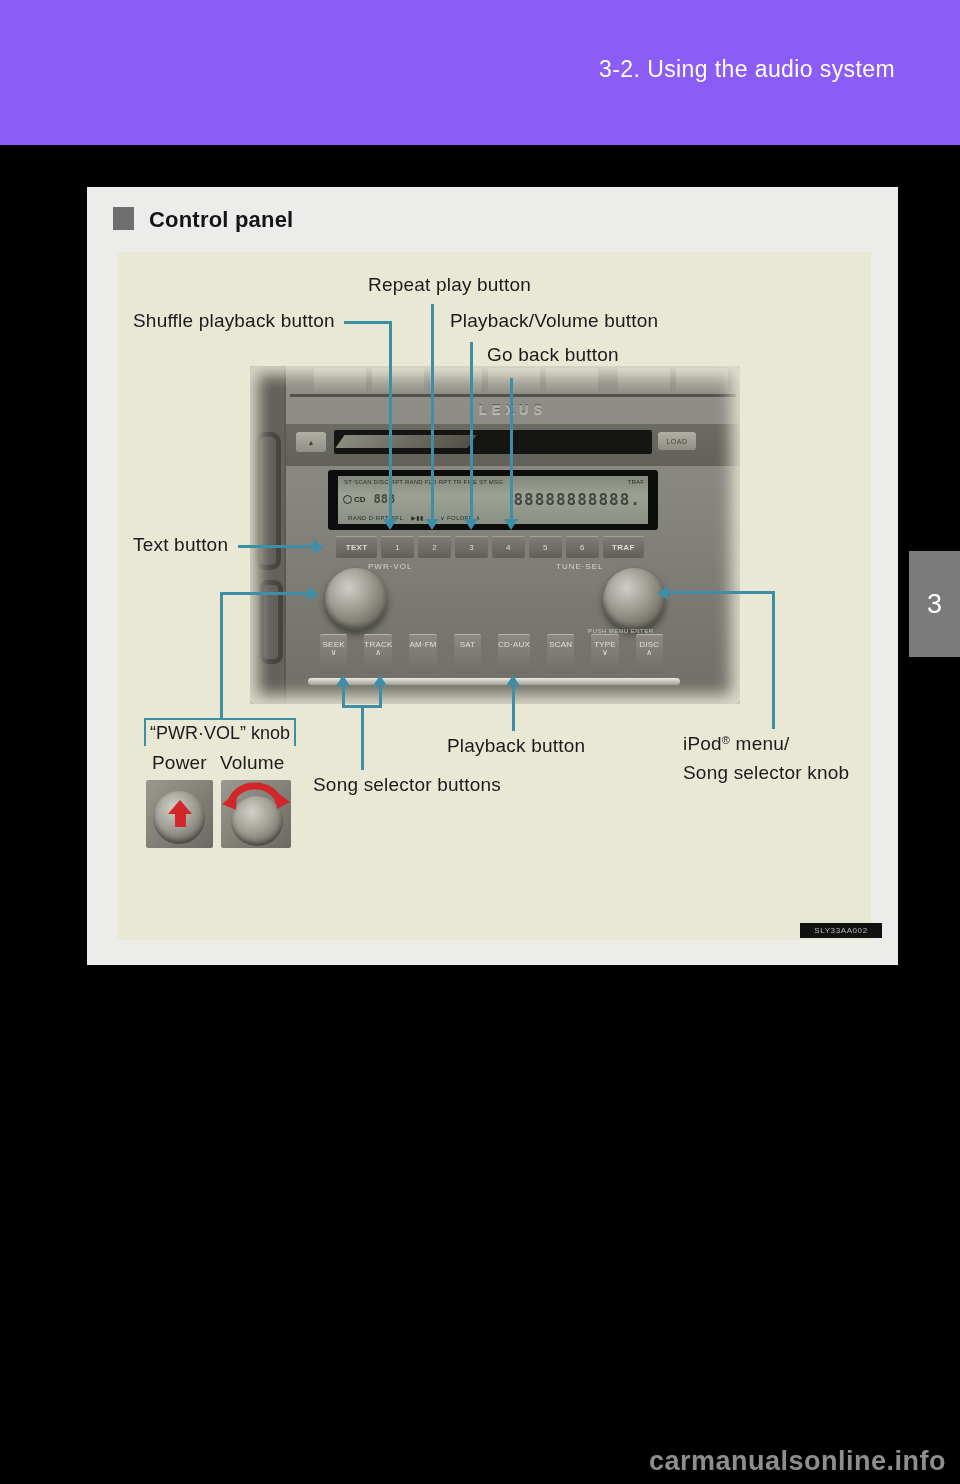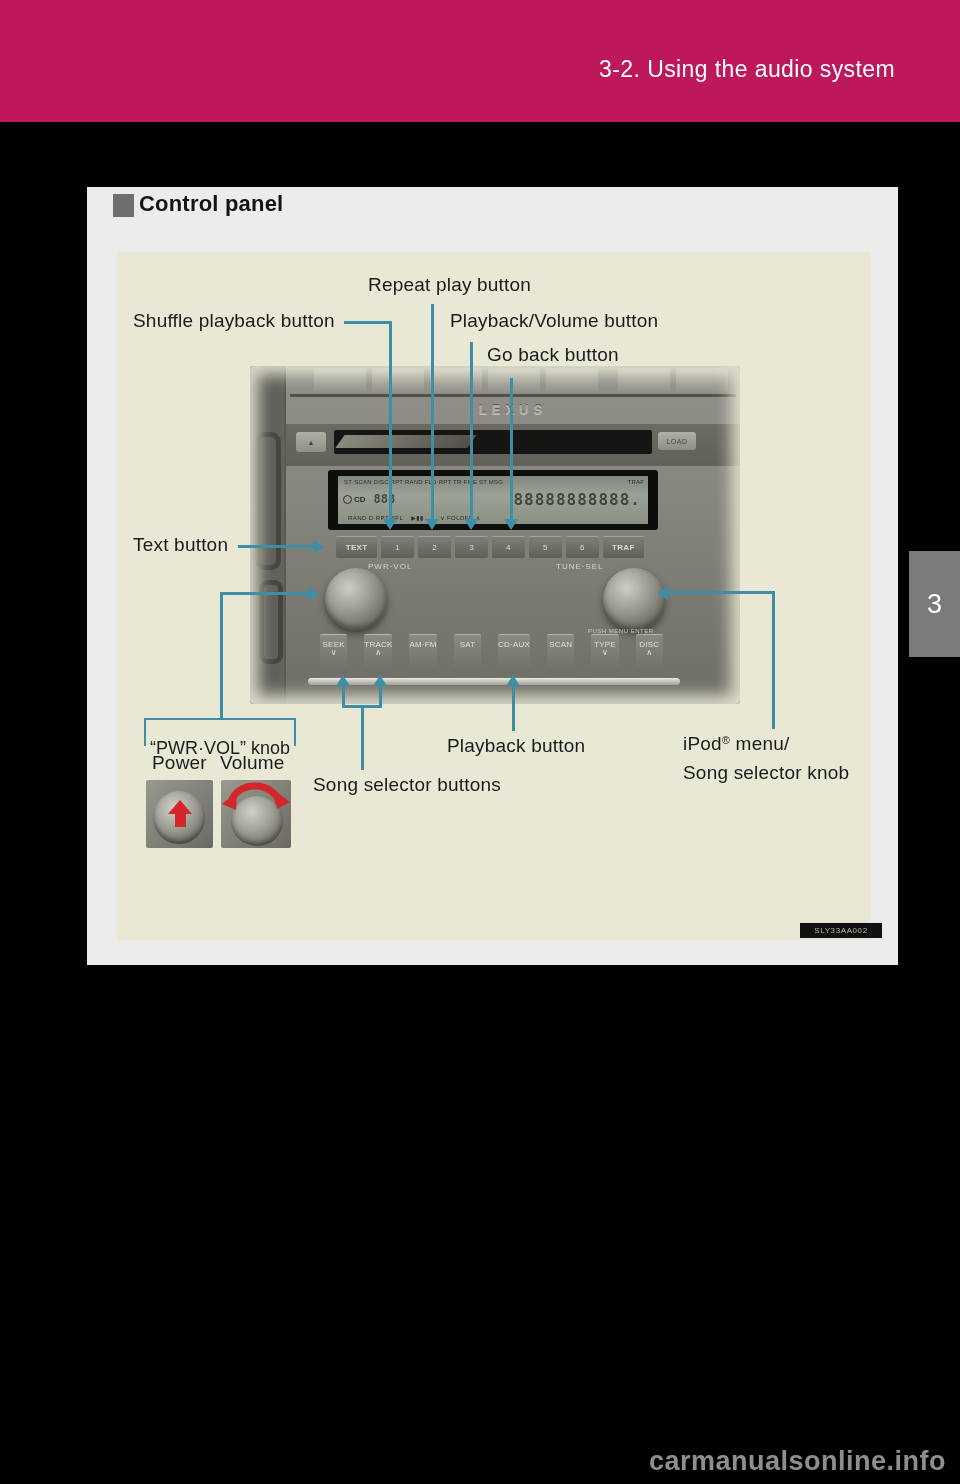--- a/index.html
+++ b/index.html
@@ -1,36 +1,36 @@
 <!DOCTYPE html>
 <html><head>
 <meta charset="utf-8">
 <style>
   html,body{margin:0;padding:0;background:#000;}
   body{width:960px;height:1484px;position:relative;font-family:"Liberation Sans",sans-serif;overflow:hidden;}
   .abs{position:absolute;}
 
   
-  .header-band{left:0;top:0;width:960px;height:122px;background:#be185d;}
+  .header-band{left:0;top:0;width:960px;height:145px;background:#8b5cf6;}
   .header-title{right:65px;top:56px;color:#fff;font-size:23px;letter-spacing:.4px;}
   .chapter-tab{left:909px;top:551px;width:51px;height:106px;background:#7b7b7b;display:flex;align-items:center;justify-content:center;}
   .chapter-tab span{color:#fff;font-size:27px;}
   .watermark{right:14px;top:1446px;color:#8e8e8e;font-size:27px;font-weight:bold;letter-spacing:.5px;}
 
   .content-box{left:87px;top:187px;width:811px;height:778px;background:#ececea;}
-  .sec-head{left:26px;top:4px;display:flex;align-items:flex-end;gap:5px;}
+  .sec-head{left:26px;top:20px;display:flex;align-items:flex-start;gap:15px;}
   .sec-square{width:21px;height:23px;background:#6e6e6e;}
   .sec-title{font-size:22px;font-weight:bold;color:#141414;letter-spacing:.2px;}
 
   .figure-box{left:30px;top:65px;width:754px;height:688px;background:#e9e8d5;}
 
   
   .lbl{position:absolute;font-size:19px;color:#1b1b1b;letter-spacing:.2px;white-space:nowrap;}
   .pwr-box{left:27px;top:466px;width:152px;height:28px;border:2px solid #3e8ea8;border-bottom:none;
-           font-size:18px;color:#1b1b1b;text-align:center;padding-top:18px;box-sizing:border-box;white-space:nowrap;}
+           font-size:18px;color:#1b1b1b;text-align:center;padding-top:3px;box-sizing:border-box;white-space:nowrap;}
   sup.reg{font-size:11px;vertical-align:6px;}
 
   
   .ln{position:absolute;background:#3e8ea8;}
   .ar{position:absolute;width:0;height:0;}
   .ar.down{border-left:7px solid transparent;border-right:7px solid transparent;border-top:11px solid #3e8ea8;}
   .ar.up{border-left:7px solid transparent;border-right:7px solid transparent;border-bottom:11px solid #3e8ea8;}
   .ar.right{border-top:7px solid transparent;border-bottom:7px solid transparent;border-left:11px solid #3e8ea8;}
   .ar.left{border-top:7px solid transparent;border-bottom:7px solid transparent;border-right:11px solid #3e8ea8;}
 

